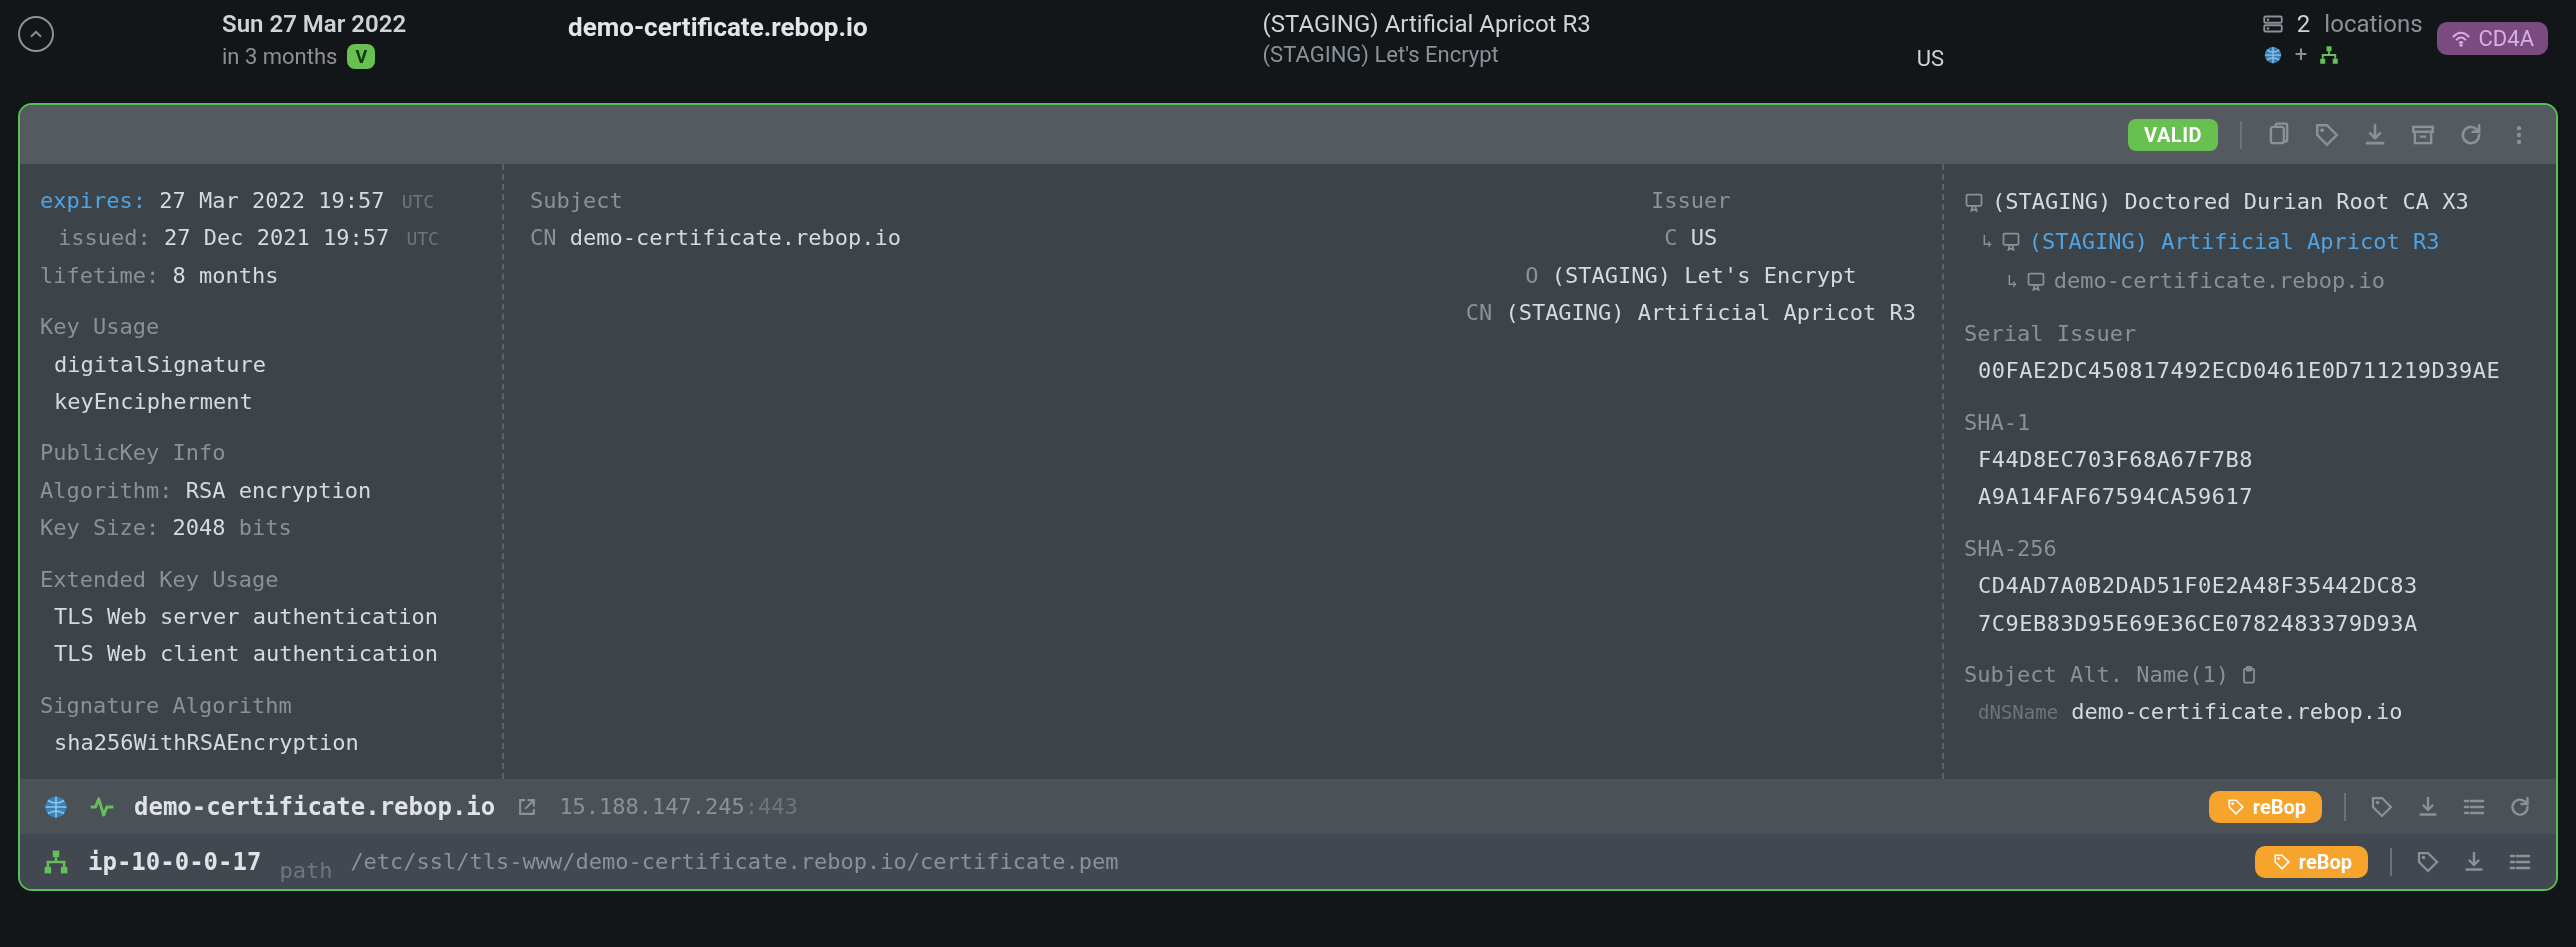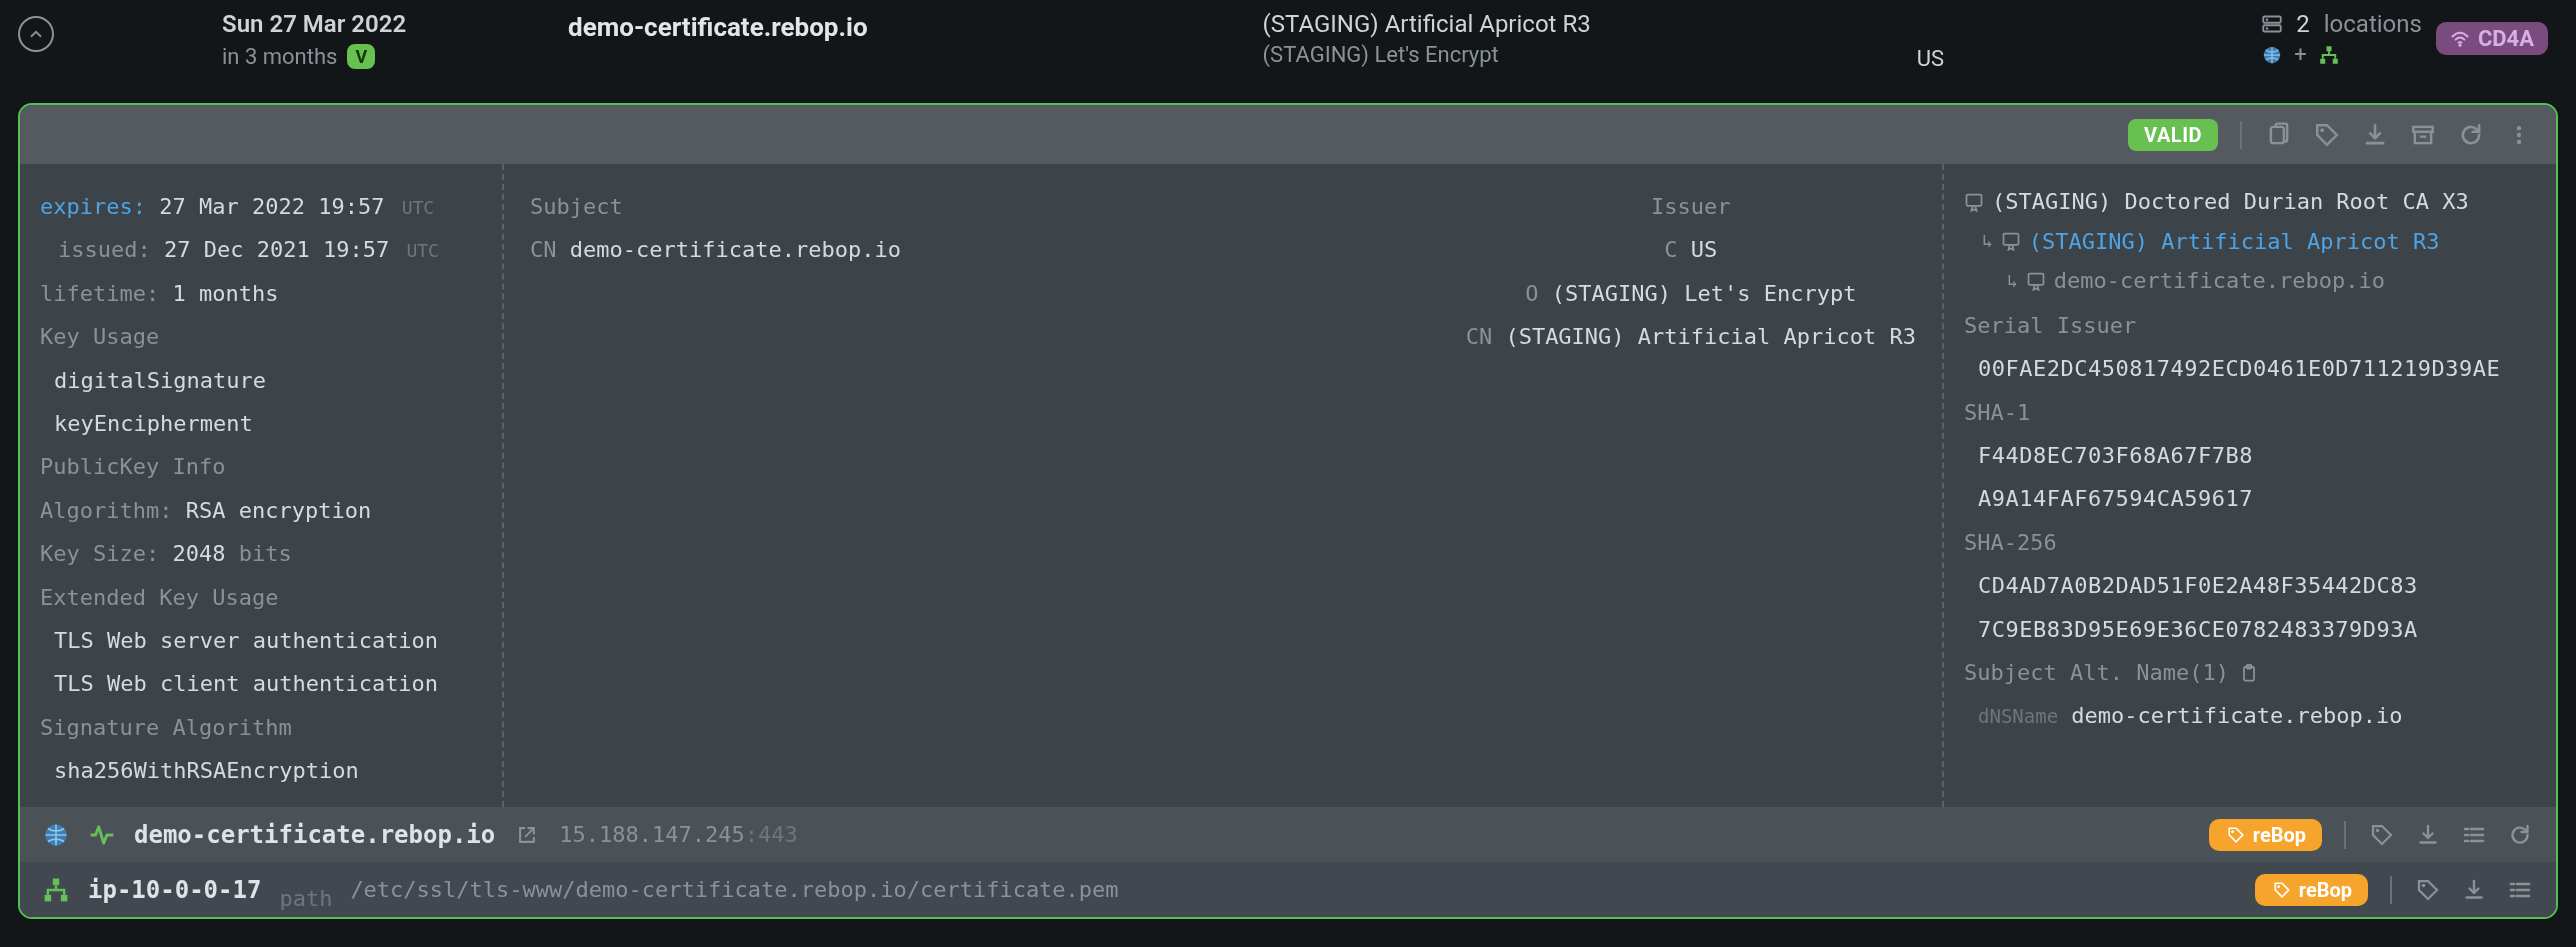--- a/index.html
+++ b/index.html
@@ -40,21 +40,21 @@
     padding:2px 8px;font-size:18px;}
   .top-title{font-weight:700;font-size:26px;color:#e3e6e8;margin-top:2px;}
   .top-issuer{margin-left:365px;}
   .top-issuer .l1{color:var(--text);font-size:24px;}
   .top-issuer .l2{color:var(--text-dim);font-size:22px;margin-top:4px;}
   .top-cc{margin-left:296px;align-self:center;color:var(--text);font-size:22px;margin-top:14px}
   .top-loc{margin-left:auto;display:flex;align-items:center;gap:14px;margin-top:0px;}
   .top-loc .row1{display:flex;align-items:center;gap:14px;font-size:24px;}
   .top-loc .row2{display:flex;align-items:center;gap:12px;margin-top:4px;color:var(--text-dim);}
   .pill{background:var(--purple);border-radius:10px;padding:4px 14px;
-    display:flex;align-items:center;gap:8px;color:var(--pill-text);font-weight:700;font-size:22px;text-align:right;}
+    display:flex;align-items:center;gap:8px;color:var(--pill-text);font-weight:400;font-size:22px;text-align:right;}
 
   
   .card{margin:4px 18px 16px 18px;border:2px solid var(--border-green);border-radius:14px;
     overflow:hidden;background:var(--panel2);}
   .card-head{background:var(--panel-alt);height:59px;display:flex;align-items:center;
     justify-content:flex-end;padding:0 22px;gap:18px;color:var(--text-dim);}
   .valid-pill{background:var(--green-badge-bg);color:#fff;font-weight:700;
     padding:4px 16px;border-radius:8px;letter-spacing:0.5px;font-size:20px;}
   .sep{width:2px;height:28px;background:#6b7278;margin:0 4px;}
   .icon-btn{width:30px;height:30px;color:var(--text-dim);display:flex;align-items:center;justify-content:center;}
@@ -62,21 +62,21 @@
   .card-body{display:flex;background:var(--panel);min-height:553px;}
   .col{padding:18px 20px;}
   .col1{width:484px;border-right:2px dashed #5b6268;}
   .col2{flex:1;display:flex;justify-content:space-between;border-right:2px dashed #5b6268;padding:18px 26px;}
   .col3{width:612px;}
   .dim{color:var(--text-dim);}
   .faint{color:var(--text-faint);}
   .val{color:var(--mono);}
   .link{color:var(--link);}
   .sec-label{color:var(--text-dim);margin-top:14px;}
-  .line{line-height:1.7;margin-top:6px;}
+  .line{line-height:1.7;}
   .indent{padding-left:14px;}
   .small-utc{color:var(--text-faint);font-size:18px;margin-left:4px;}
   .chain{line-height:1.8;}
   .chain .lvl{display:flex;align-items:center;gap:8px;}
   .chain .arrow{color:var(--text-dim);font-size:18px;}
   .hash{letter-spacing:0.5px;}
 
   
   .foot{background:#4a5157;display:flex;align-items:center;padding:10px 22px;gap:18px;height:55px;}
   .foot.alt{background:#42484f;}
@@ -258,21 +258,21 @@
           <use href="#i-more"></use>
         </svg>
       </span>
   </div>
 
   <div class="card-body mono">
 
     <div class="col col1">
       <div class="line"><span class="link">expires:</span> <span class="val">27 Mar 2022 19:57</span> <span class="small-utc">UTC</span></div>
       <div class="line" style="padding-left:18px;"><span class="dim">issued:</span> <span class="val">27 Dec 2021 19:57</span> <span class="small-utc">UTC</span></div>
-      <div class="line"><span class="dim">lifetime:</span> <span class="val">1 months</span></div>
+      <div class="line"><span class="dim">lifetime:</span> <span class="val">8 months</span></div>
 
       <div class="sec-label line">Key Usage</div>
       <div class="indent val line">digitalSignature</div>
       <div class="indent val line">keyEncipherment</div>
 
       <div class="sec-label line">PublicKey Info</div>
       <div class="line"><span class="dim">Algorithm:</span> <span class="val">RSA encryption</span></div>
       <div class="line"><span class="dim">Key Size:</span> <span class="val">2048</span> <span class="dim">bits</span></div>
 
       <div class="sec-label line">Extended Key Usage</div>

